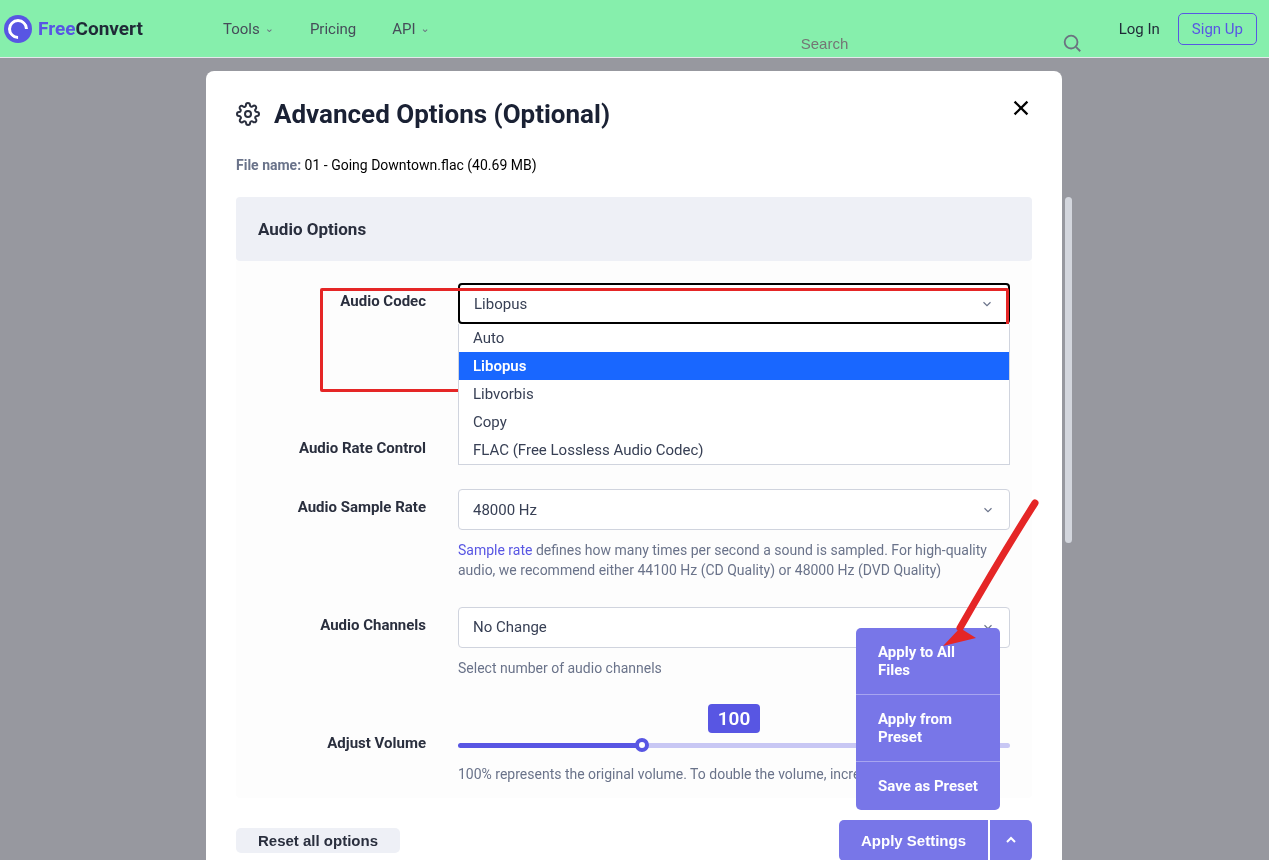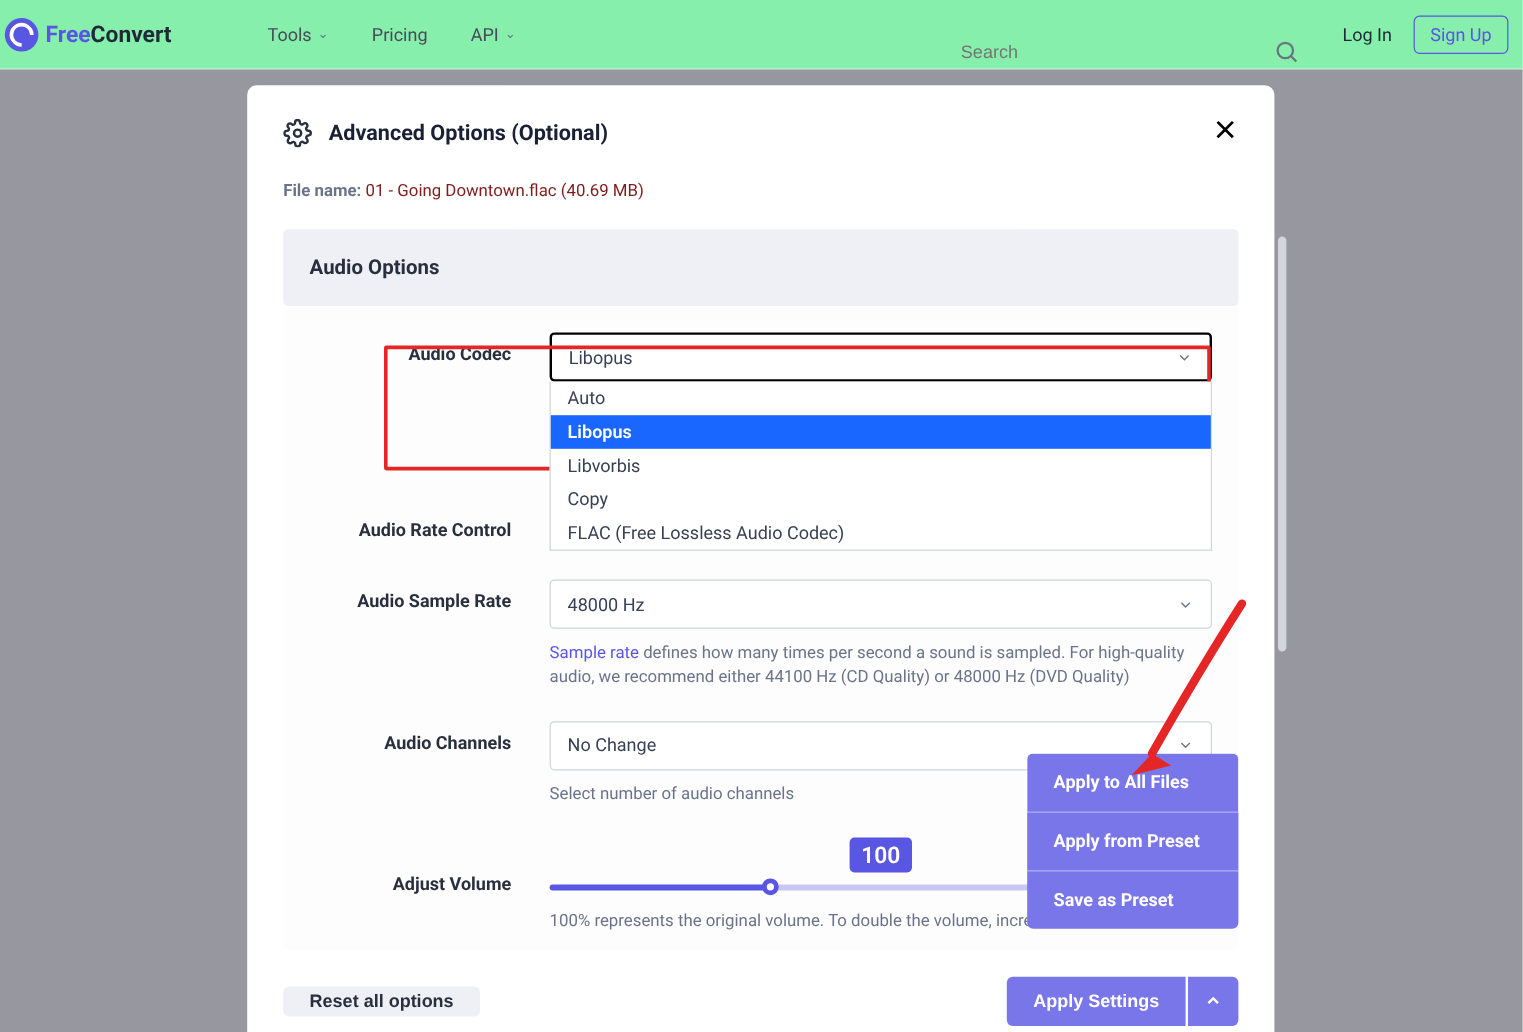--- a/index.html
+++ b/index.html
@@ -24,26 +24,26 @@
   .signup { font-size: 15px; color: #5856e3; border: 1px solid #5856e3; border-radius: 5px; padding: 6px 13px; cursor:pointer;}
 
   
   .overlay { position: absolute; inset: 0; top:58px; background: rgba(55,58,70,0.52); }
 
   
   .modal { position: absolute; left: 206px; top: 71px; width: 856px; background: #fff; border-radius: 8px; }
   .modal-inner { padding: 28px 30px 22px 30px; position:relative;}
   .modal-title-row { display: flex; align-items: center; gap: 14px; margin-bottom: 28px;}
   .gear-icon { width: 24px; height: 24px; color: #2a2f3e; }
-  .modal-title { font-size: 18px; font-weight: 700; color: #1a2134; }
+  .modal-title { font-size: 26px; font-weight: 700; color: #1a2134; }
   .close-btn { position: absolute; right: 30px; top: 26px; width: 22px; height: 22px; cursor:pointer; color:#000;}
 
   .filename-row { font-size: 14px; margin-bottom: 24px; color:#6a738a;}
   .filename-label { font-weight: 700; color: #6a738a; }
-  .filename-val { color:#7f1d1d;}
+  .filename-val { color:#000000;}
 
   .section-head { background: #eef0f6; padding: 22px 22px; font-size: 17px; font-weight: 700; color: #2a2f3e; border-radius:4px;}
   .body-panel { background:#fdfdfd; padding: 22px 22px 10px 22px; border-radius:0 0 4px 4px;}
 
   .form-row { display: flex; margin-bottom: 26px; position:relative;}
   .form-label { width: 200px; text-align: right; font-size: 15px; font-weight: 700; color: #2a2f3e; padding-right: 32px; padding-top:9px;}
   .form-field { flex: 1; }
   .select { display:flex; align-items:center; justify-content:space-between; border: 1px solid #d0d4de; border-radius: 4px; height: 41px; padding: 0 14px; font-size: 15px; color:#384055; cursor:pointer; background:#fff;}
   .select-open { border: 2px solid #000; }
   .select-caret { color:#6a738a;}
@@ -69,21 +69,21 @@
   .apply-btn { background:#7876e8; color:#fff; border:none; border-radius:5px 0 0 5px; padding:12px 22px; font-size:15px; font-weight:700; cursor:pointer;}
   .apply-caret { background:#7876e8; color:#fff; border:none; border-radius:0 5px 5px 0; padding:12px 13px; cursor:pointer; margin-left:2px; display:flex; align-items:center; justify-content:center;}
 
   
   .scrollbar { position:absolute; right:-10px; top:126px; width:7px; height:346px; background:#d3d6dd; border-radius:4px;}
 
   
   .highlight { position:absolute; border:3px solid #e52626; border-radius:2px; pointer-events:none;}
 
   
-  .float-menu { position:absolute; left:856px; top:628px; width:176px; display:flex; flex-direction:column;}
+  .float-menu { position:absolute; left:856px; top:628px; width:144px; display:flex; flex-direction:column;}
   .float-item { background:#7876e8; color:#fff; font-size:15px; font-weight:700; padding:15px 22px; border-bottom:1px solid rgba(255,255,255,0.35); cursor:pointer;}
   .float-item:first-child { border-radius:5px 5px 0 0;}
   .float-item:last-child { border-radius:0 0 5px 5px; border-bottom:none;}
 
   
   .arrow-svg { position:absolute; pointer-events:none; left:940px; top:498px; }
 
   .label-row-spacer { height:106px; }
 </style>
 </head>

